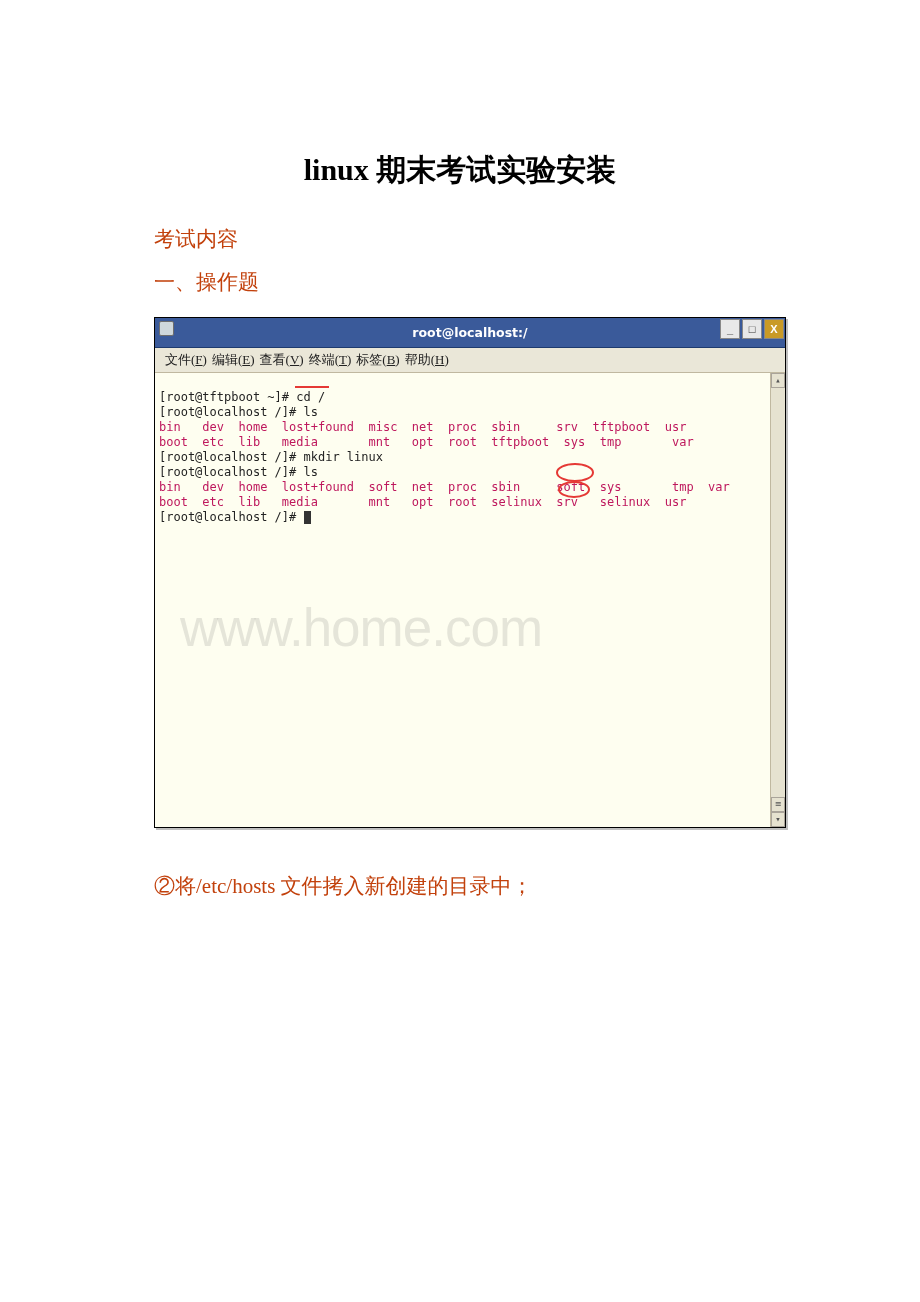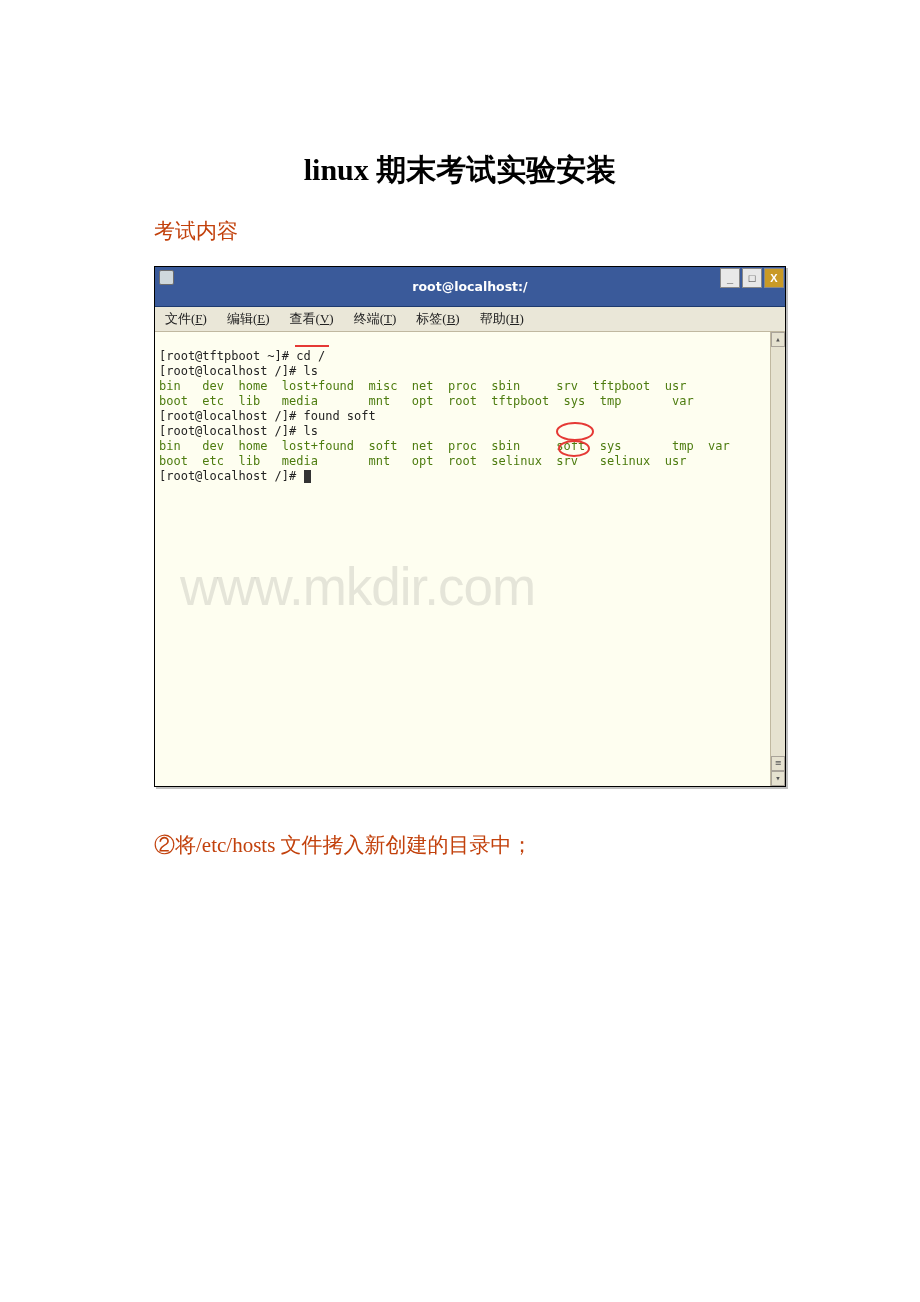--- a/index.html
+++ b/index.html
@@ -10,40 +10,40 @@
       font-family: "SimSun", serif;
       position: relative;
     }
     .page {
       padding: 150px 154px 0 154px;
     }
     h1.title {
       text-align: center;
       font-size: 30px;
       font-weight: bold;
-      margin-bottom: 20px;
+      margin-bottom: 28px;
     }
     .body-text {
       font-size: 21px;
       line-height: 1.95;
       color: #c2410c;
       margin-bottom: 2px;
     }
 
     
     .terminal-window {
       margin-top: 14px;
       width: 632px;
       border: 1px solid #000;
       background: #fefef0;
       box-shadow: 2px 2px 0 rgba(0,0,0,0.25);
     }
     .titlebar {
       background: #3a5a9a;
-      height: 40px;
+      height: 30px;
       display: flex;
       align-items: center;
       justify-content: center;
       position: relative;
       border-bottom: 1px solid #1d3a6e;
     }
     .titlebar-icon {
       position: absolute;
       left: 4px;
       top: 3px;
@@ -86,21 +86,21 @@
       color: #fff;
     }
     .menubar {
       background: #eae7d8;
       padding: 2px 8px;
       font-size: 13px;
       color: #222;
       border-bottom: 1px solid #c0b8a0;
       font-family: "SimSun", serif;
       display: flex;
-      gap: 16px;
+      gap: 1px;
     }
     .menuitem {
       padding: 1px 2px;
       cursor: pointer;
     }
     .ul { text-decoration: underline; }
     .terminal-body {
       background: #fefef0;
       font-family: "DejaVu Sans Mono", "Courier New", monospace;
       font-size: 12px;
@@ -130,21 +130,21 @@
       align-items: center;
       justify-content: center;
       font-size: 9px;
       color: #555;
       position: absolute;
     }
     .sb-up { top: 0; }
     .sb-eq { bottom: 15px; font-size:10px;}
     .sb-down { bottom: 0; }
 
-    .blue { color: #4d7c0f; }
+    .blue { color: #be185d; }
     .red-ellipse {
       position: absolute;
       border: 2px solid #e53935;
       border-radius: 50%;
     }
     .red-under {
       background: #e53935;
       position: absolute;
       height: 2px;
     }
@@ -170,20 +170,21 @@
       font-size: 21px;
       margin-top: 38px;
     }
   </style>
 </head>
 <body>
 
 <div class="page">
   <h1 class="title">linux 期末考试实验安装</h1>
   <p class="body-text">考试内容</p>
+  <p class="body-text">一、操作题</p>
 
   <div class="terminal-window">
     <div class="titlebar">
       <div class="titlebar-icon"></div>
       <span class="titlebar-text">root@localhost:/</span>
       <div class="titlebar-buttons">
         <div class="tb-btn">_</div>
         <div class="tb-btn">□</div>
         <div class="tb-btn tb-close">X</div>
       </div>
@@ -194,26 +195,26 @@
       <span class="menuitem">查看(<span class="ul">V</span>)</span>
       <span class="menuitem">终端(<span class="ul">T</span>)</span>
       <span class="menuitem">标签(<span class="ul">B</span>)</span>
       <span class="menuitem">帮助(<span class="ul">H</span>)</span>
     </div>
     <div class="terminal-body">
 <span>[root@tftpboot ~]# cd /</span>
 <span>[root@localhost /]# ls</span>
 <span class="blue">bin   dev  home  lost+found  misc  net  proc  sbin     srv  tftpboot  usr</span>
 <span class="blue">boot  etc  lib   media       mnt   opt  root  tftpboot  sys  tmp       var</span>
-<span>[root@localhost /]# found soft</span>
+<span>[root@localhost /]# mkdir linux</span>
 <span>[root@localhost /]# ls</span>
 <span class="blue"><span>bin   dev  home  lost+found  soft  net  proc  sbin     </span><span>soft</span><span>  sys       tmp  var</span></span>
 <span class="blue"><span>boot  etc  lib   media       mnt   opt  root  selinux  </span><span>srv</span><span>   selinux  usr</span></span>
 <span><span>[root@localhost /]# </span><span class="prompt-cursor"></span></span>
-      <div class="watermark">www.mkdir.com</div>
+      <div class="watermark">www.home.com</div>
       <div class="red-under" style="left:140px; top:13px; width:34px;"></div>
       <div class="red-ellipse" style="left:401px; top:90px; width:38px; height:19px;"></div>
       <div class="red-ellipse" style="left:403px; top:108px; width:32px; height:17px;"></div>
       <div class="scrollbar">
         <div class="sb-arrow sb-up">▴</div>
         <div class="sb-arrow sb-eq">≡</div>
         <div class="sb-arrow sb-down">▾</div>
       </div>
     </div>
   </div>

